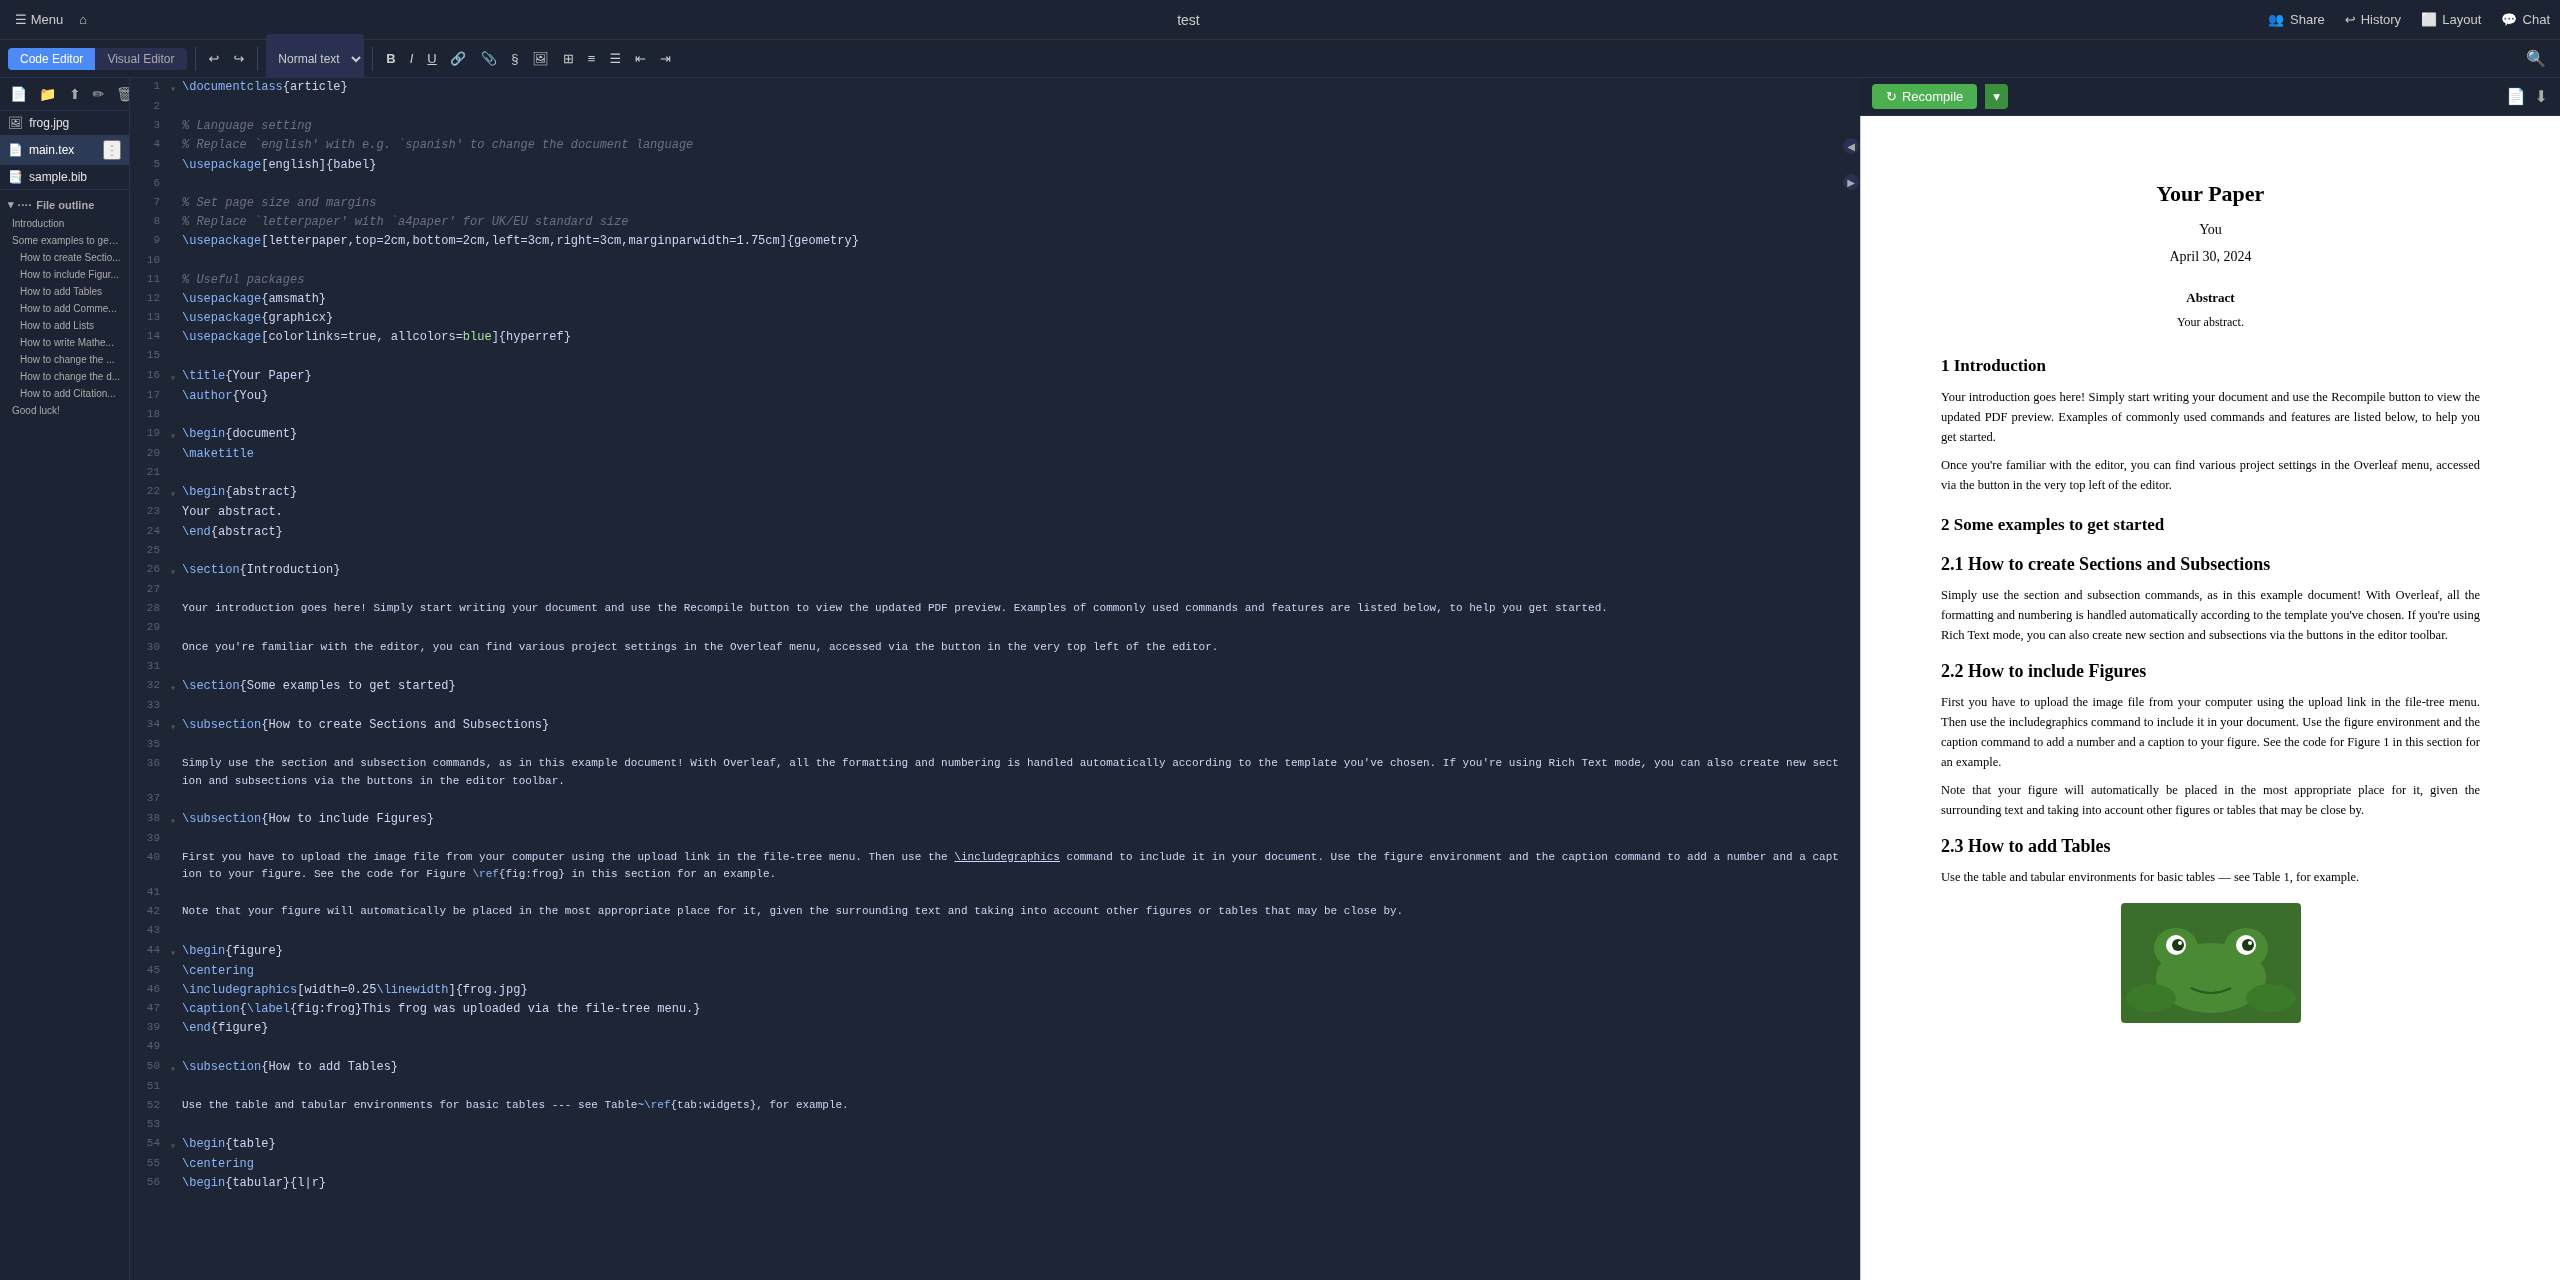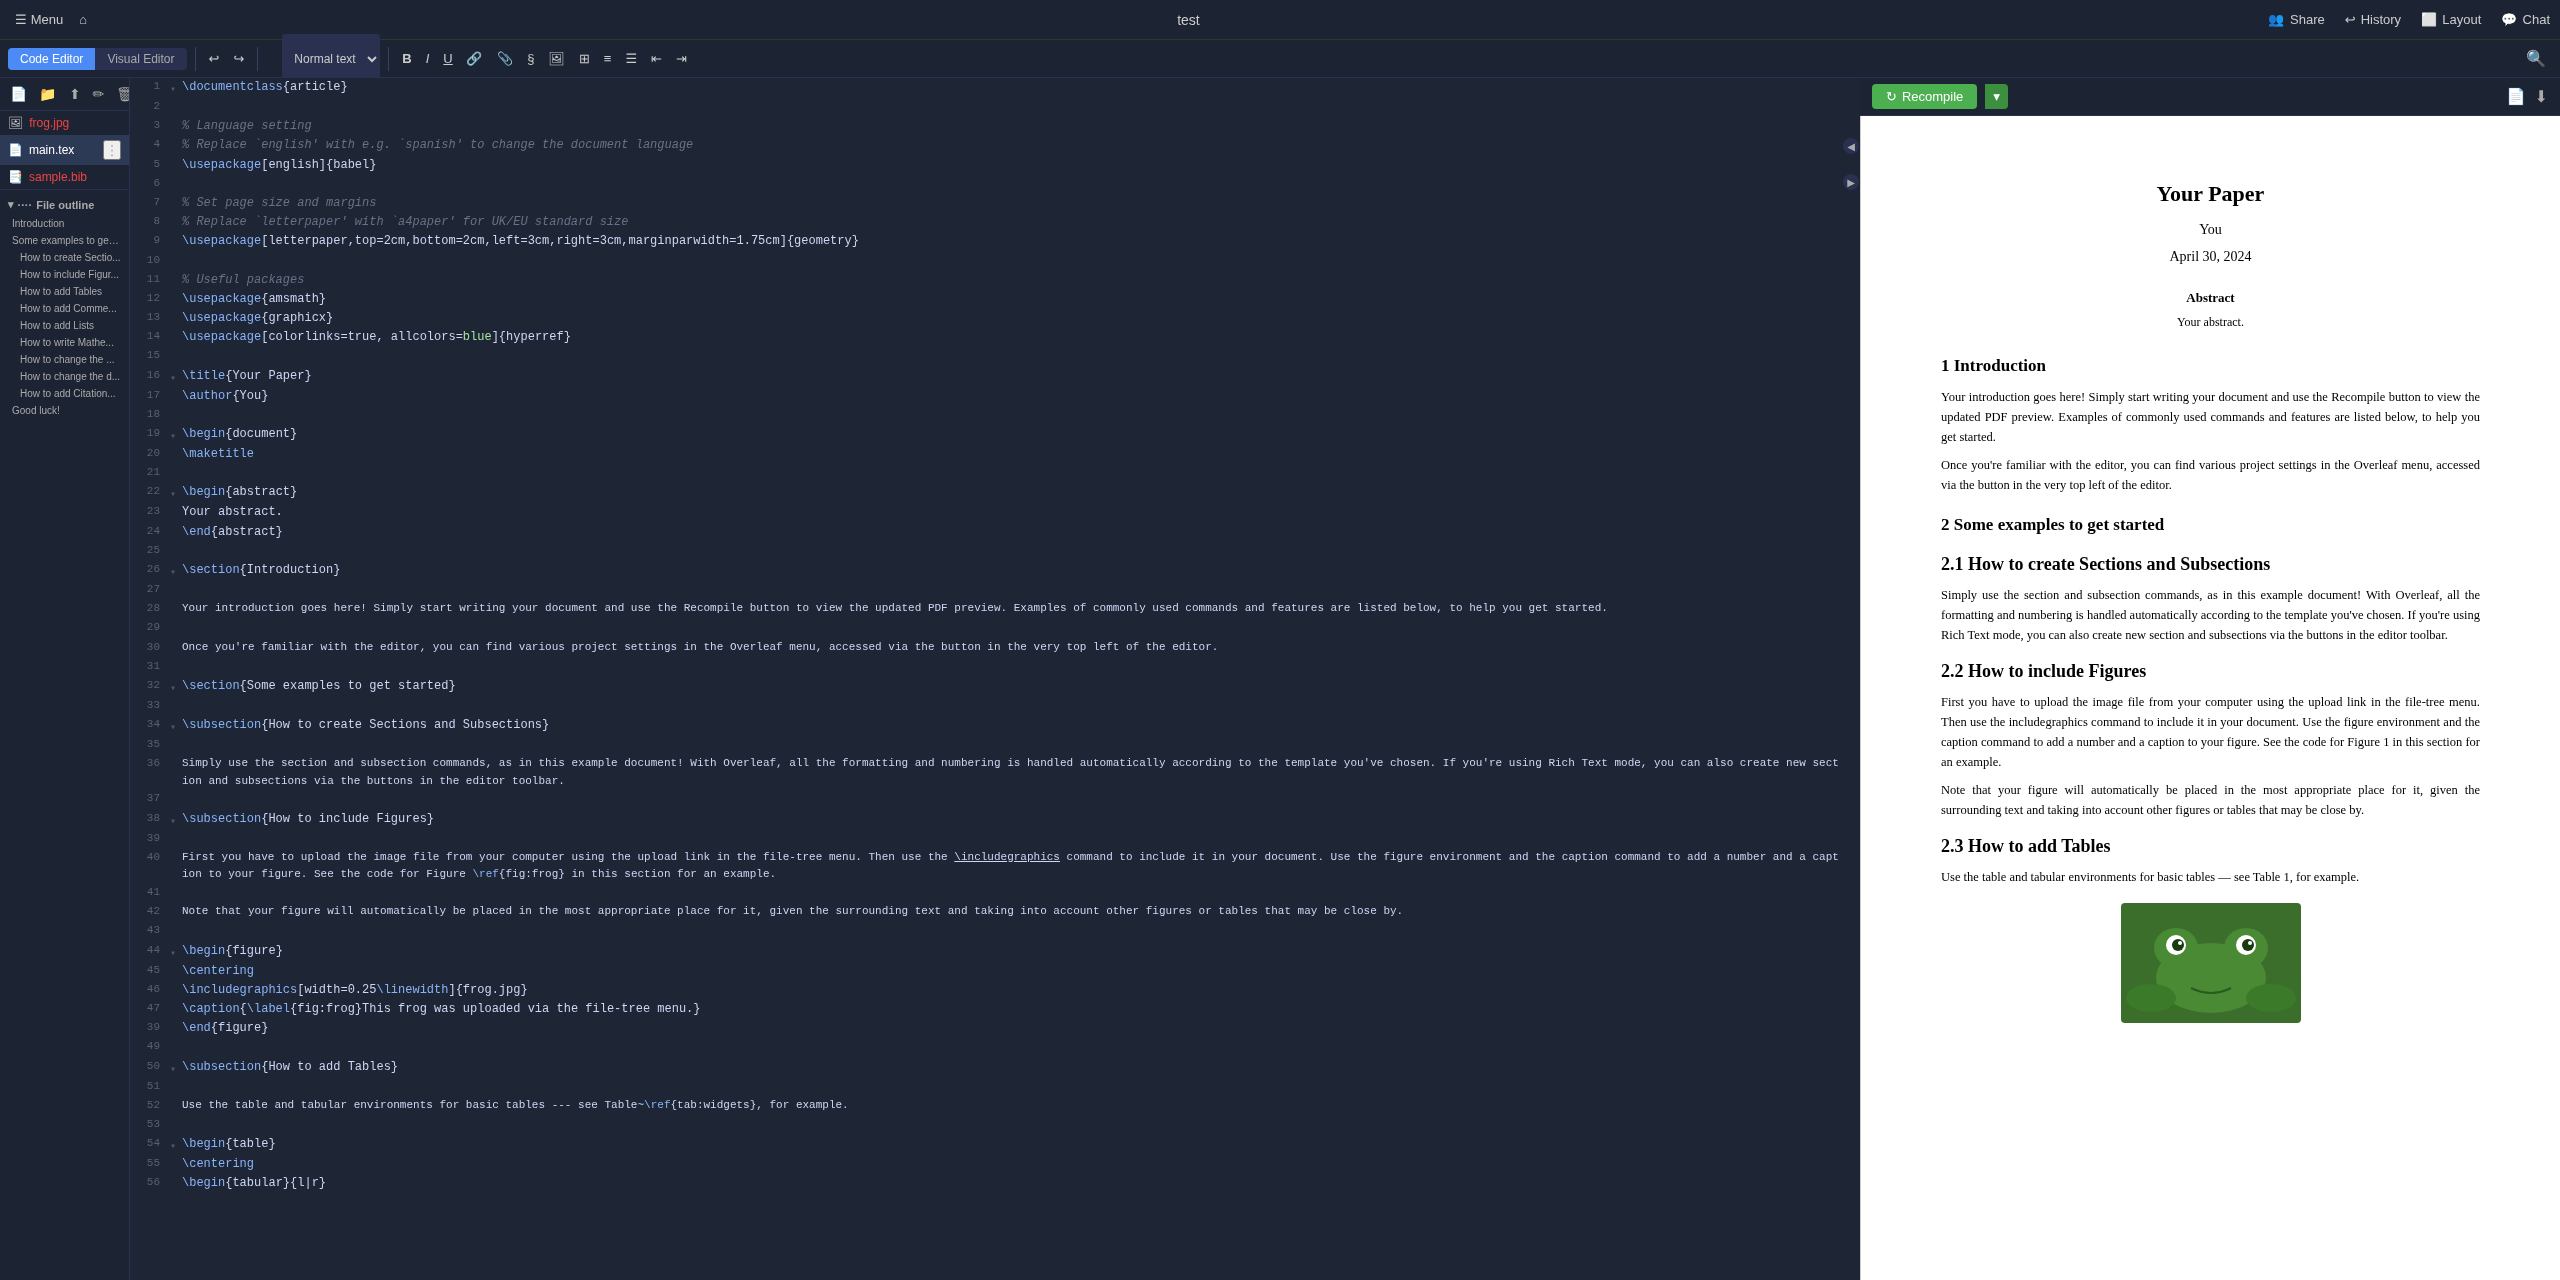--- a/index.html
+++ b/index.html
@@ -18,33 +18,33 @@
     
     #toolbar {
       display: flex; align-items: center; background: #1c2333; height: 38px; padding: 0 8px; border-bottom: 1px solid #2a3050; gap: 4px;
     }
     .editor-toggle { display: flex; border-radius: 4px; overflow: hidden; }
     .editor-btn { padding: 4px 12px; font-size: 12px; cursor: pointer; border: none; }
     .editor-btn.active { background: #4c8bf5; color: #fff; }
     .editor-btn.inactive { background: #2a3050; color: #aaa; }
     .toolbar-sep { width: 1px; background: #3a4060; margin: 4px 4px; height: 24px; }
     .toolbar-btn { background: none; border: none; color: #ccc; cursor: pointer; padding: 3px 5px; border-radius: 3px; font-size: 13px; }
-    .style-select { background: #2a3050; border: none; color: #ccc; padding: 17px 8px; border-radius: 3px; font-size: 12px; cursor: pointer; margin-left: 16px; }
+    .style-select { background: #2a3050; border: none; color: #ccc; padding: 17px 8px; border-radius: 3px; font-size: 12px; cursor: pointer; }
     .toolbar-spacer { flex: 1; }
     .search-icon-btn { background: none; border: none; color: #ccc; cursor: pointer; font-size: 16px; padding: 3px 6px; }
 
     
     #main { display: flex; height: calc(1280px - 78px); }
 
     
     #sidebar { width: 130px; background: #1c2333; border-right: 1px solid #2a3050; display: flex; flex-direction: column; overflow: hidden; }
     .sidebar-file { display: flex; align-items: center; padding: 5px 8px; gap: 6px; cursor: pointer; }
     .sidebar-file.active { background: #2d3a55; }
     .sidebar-file .file-icon { font-size: 12px; }
-    .sidebar-file .file-name { font-size: 12px; color: #ef4444; white-space: nowrap; overflow: hidden; text-overflow: ellipsis; }
+    .sidebar-file .file-name { font-size: 12px; color: #e5e5e5; white-space: nowrap; overflow: hidden; text-overflow: ellipsis; }
     .sidebar-top-icons { display: flex; align-items: center; padding: 6px 8px; gap: 8px; border-bottom: 1px solid #2a3050; }
     .sidebar-top-icons .icon-btn { background: none; border: none; color: #aaa; cursor: pointer; font-size: 14px; padding: 2px; }
 
     
     #outline { background: #1c2333; border-top: 1px solid #2a3050; flex: 1; overflow-y: auto; }
     .outline-header { display: flex; align-items: center; padding: 8px 8px 4px; gap: 4px; color: #aaa; font-size: 11px; font-weight: 600; cursor: pointer; }
     .outline-item { padding: 3px 8px 3px 12px; font-size: 10px; color: #aaa; cursor: pointer; white-space: nowrap; overflow: hidden; text-overflow: ellipsis; }
     .outline-item.level2 { padding-left: 20px; }
 
     

